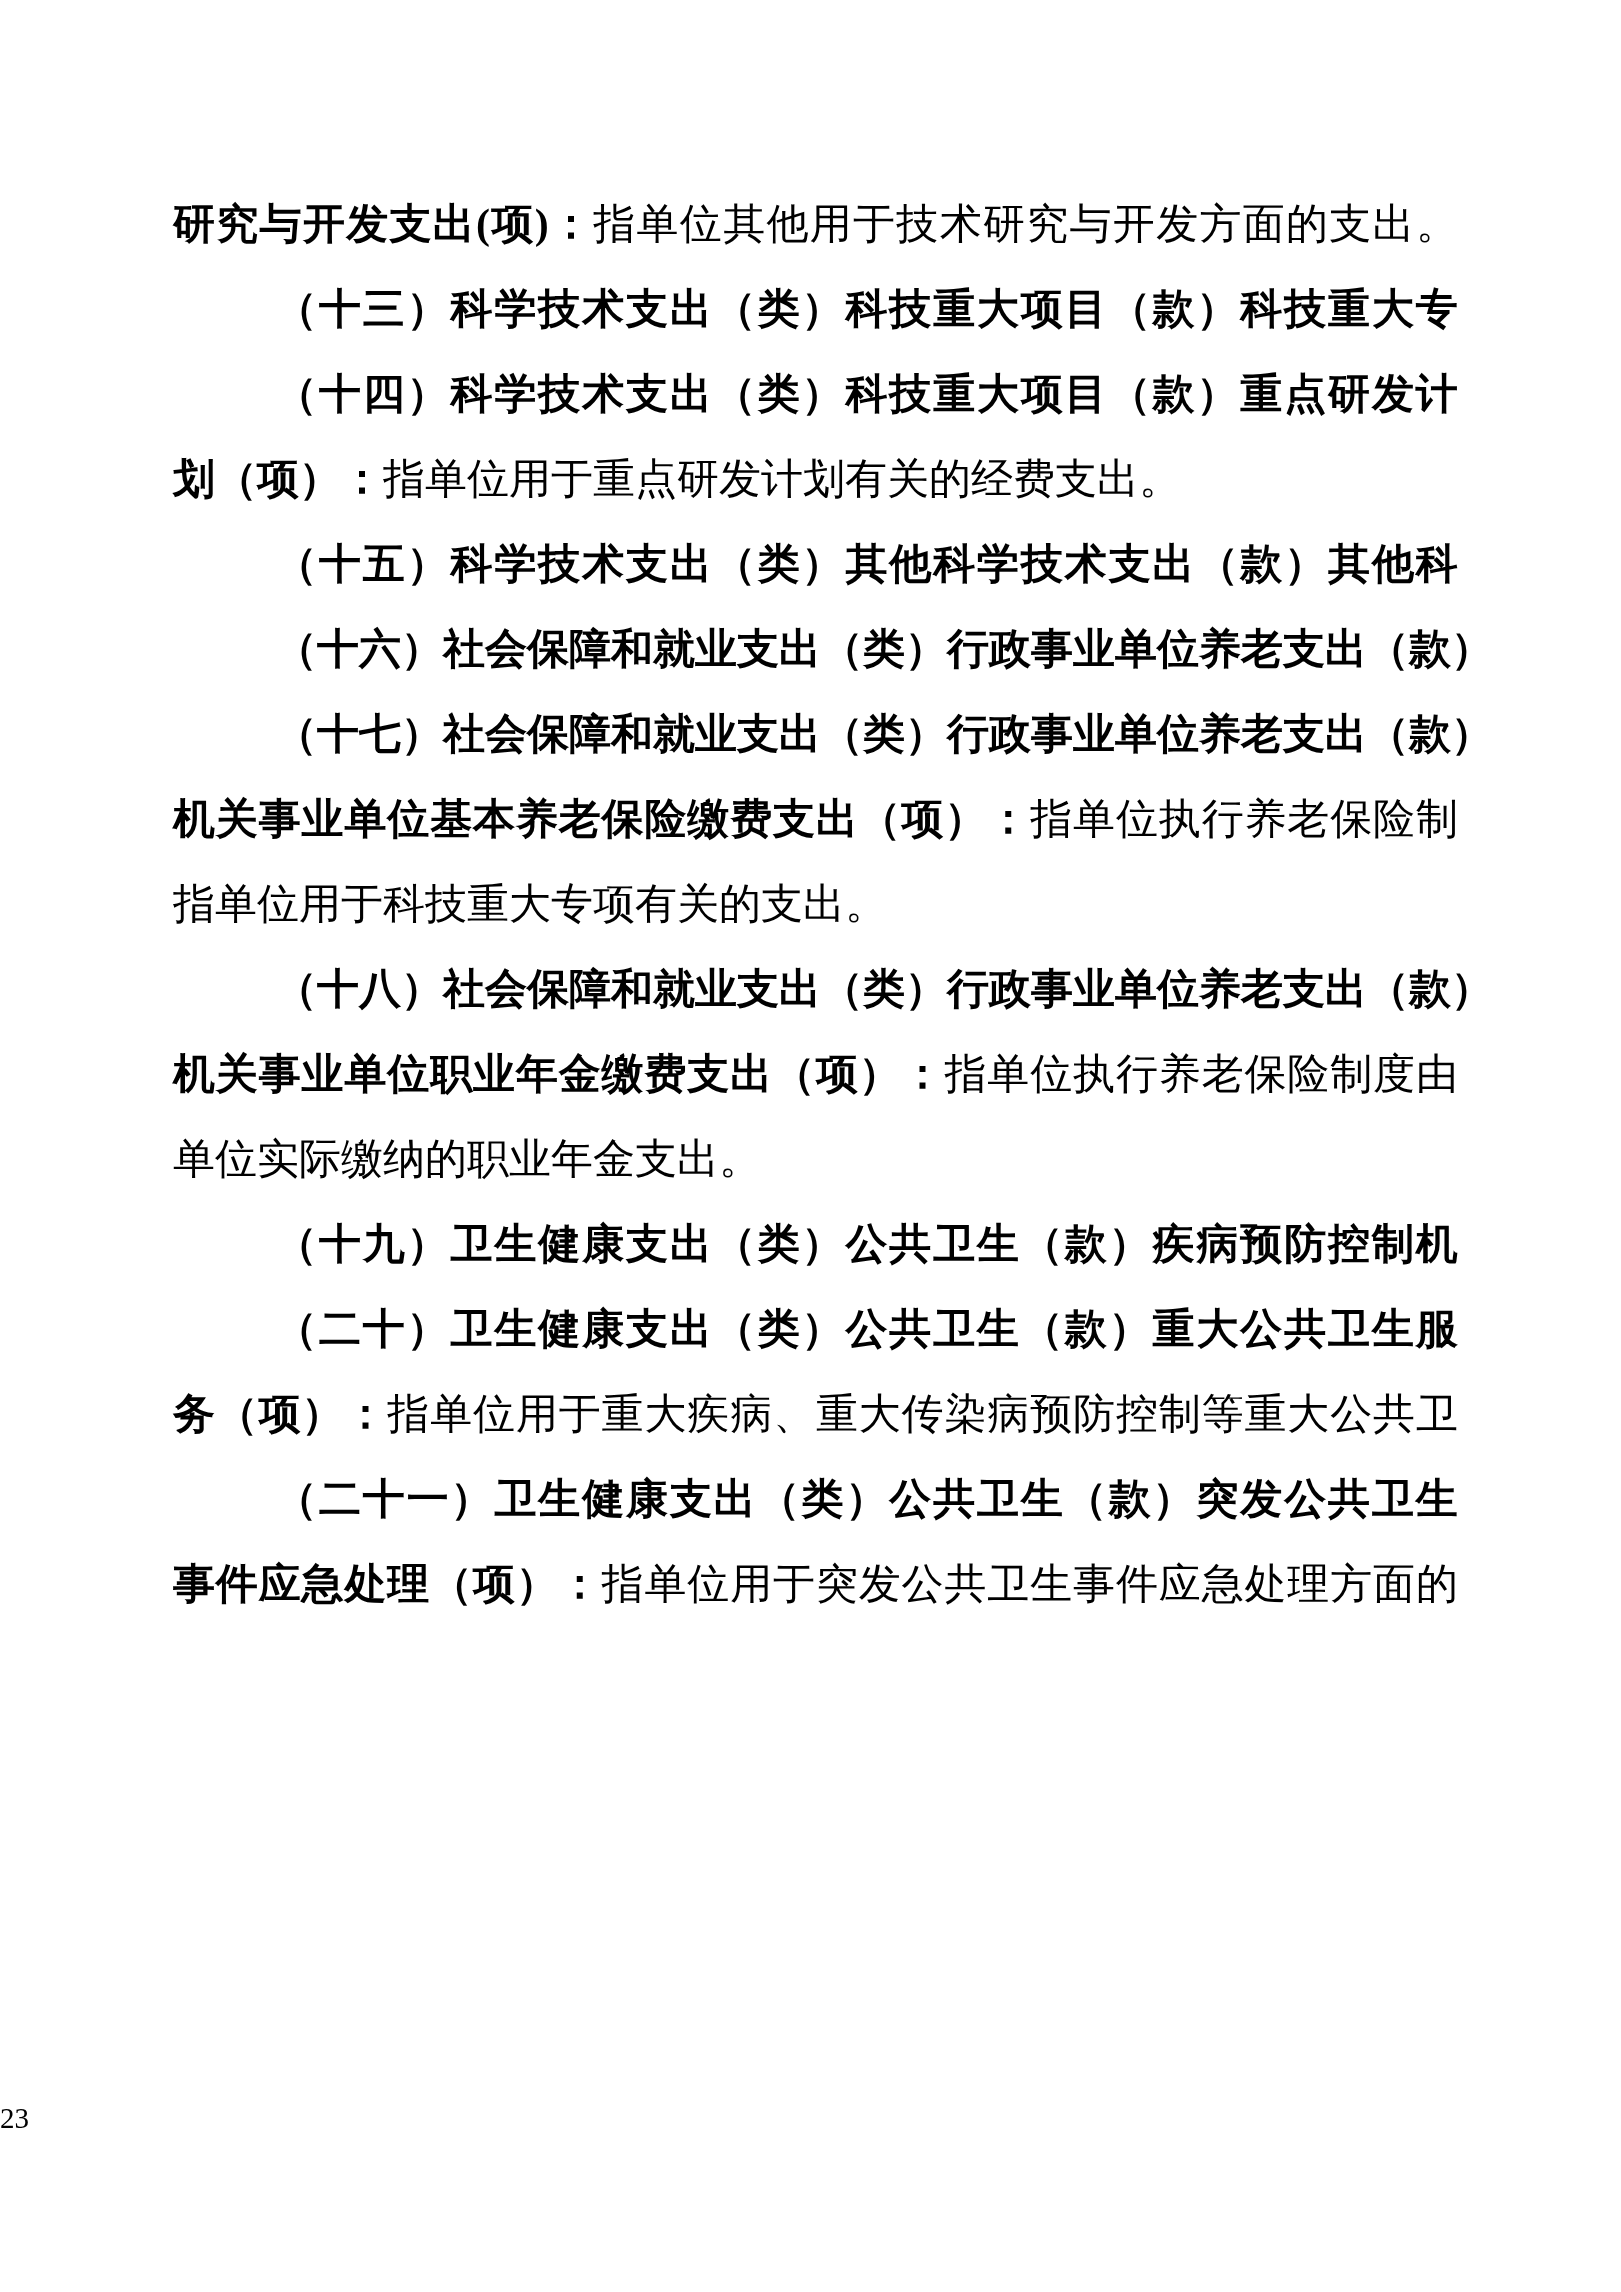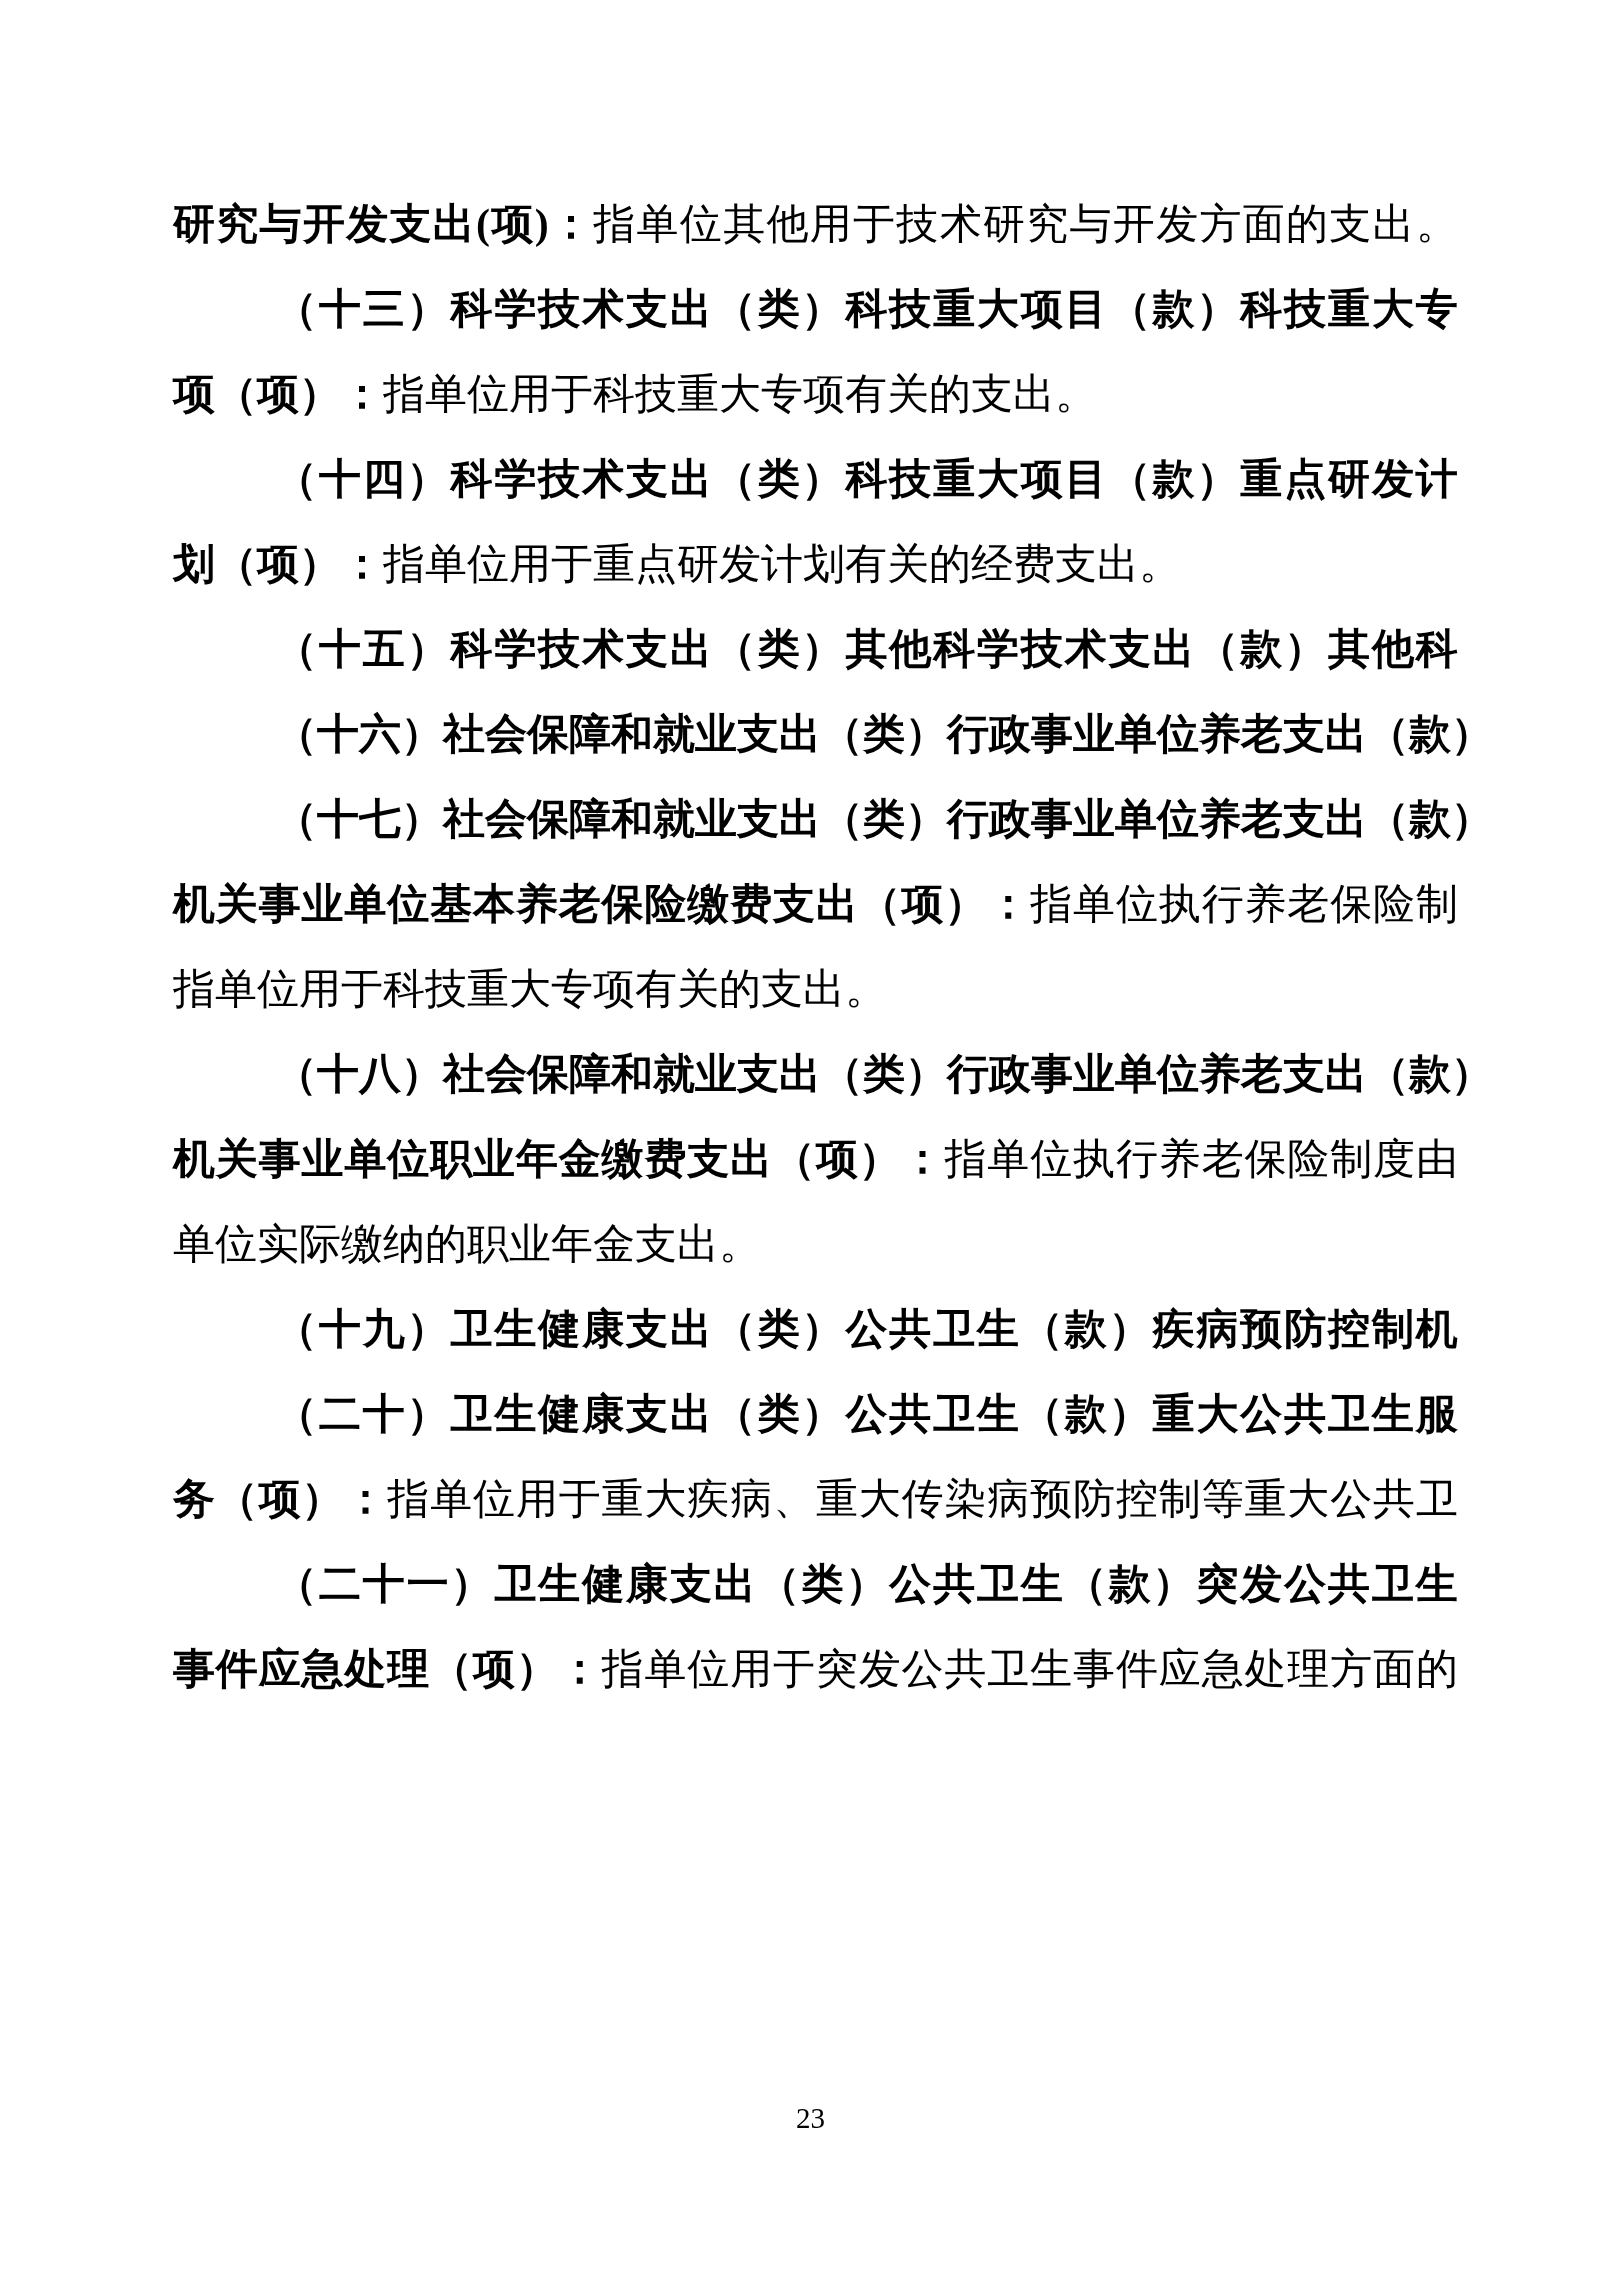--- a/index.html
+++ b/index.html
@@ -37,21 +37,21 @@
   .doc-line.indent {
     padding-left: 102px;
   }
   .b { font-weight: 700; }
   .n { font-weight: 400; }
   .page-number {
     position: absolute;
     left: 0;
     top: 2099px;
     width: 100%;
-    text-align: center;
+    text-align: left;
     font-size: 29px;
     line-height: 39px;
     font-weight: 400;
   }
 </style>
 </head>
 <body>
 
 <div class="page">
   <div class="text-block" id="lines">
@@ -110,21 +110,20 @@
         <span class="b">目</span>
         <span class="b">（</span>
         <span class="b">款</span>
         <span class="b">）</span>
         <span class="b">科</span>
         <span class="b">技</span>
         <span class="b">重</span>
         <span class="b">大</span>
         <span class="b">专</span>
       </div>
-      <div class="doc-line"><span class="b">项（项）：</span><span class="n">指单位用于科技重大专项有关的支出。</span></div>
       <div class="doc-line justify indent">
         <span class="b">（</span>
         <span class="b">十</span>
         <span class="b">四</span>
         <span class="b">）</span>
         <span class="b">科</span>
         <span class="b">学</span>
         <span class="b">技</span>
         <span class="b">术</span>
         <span class="b">支</span>

